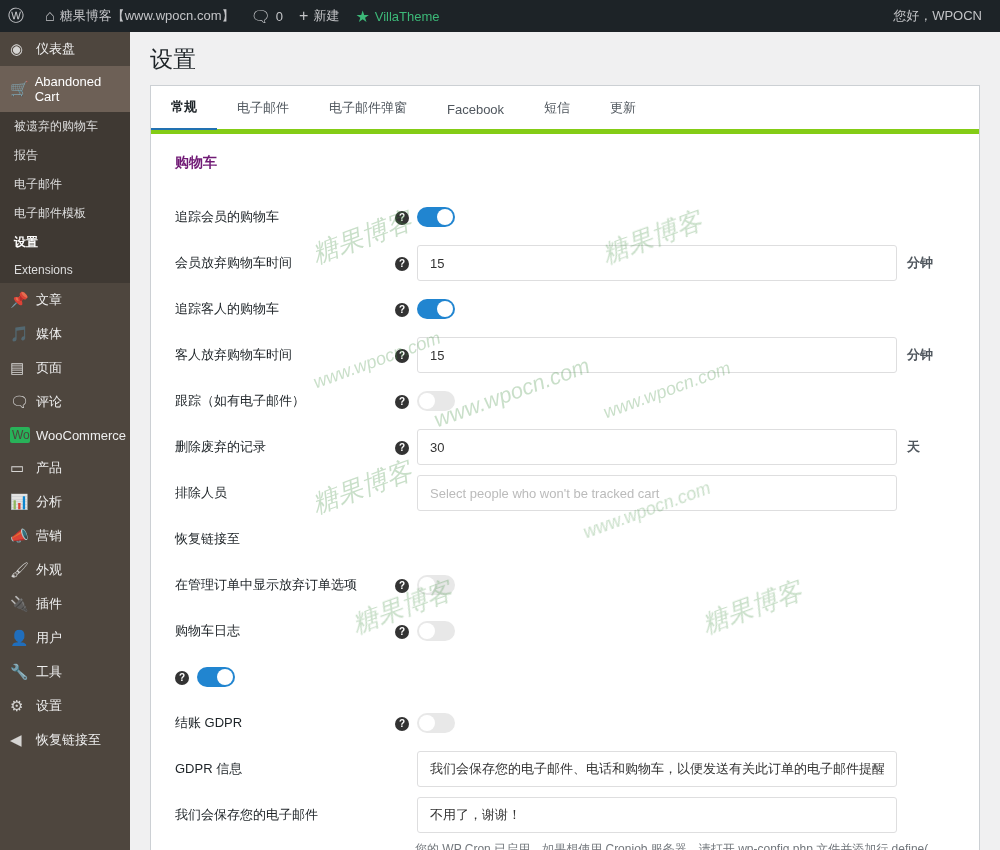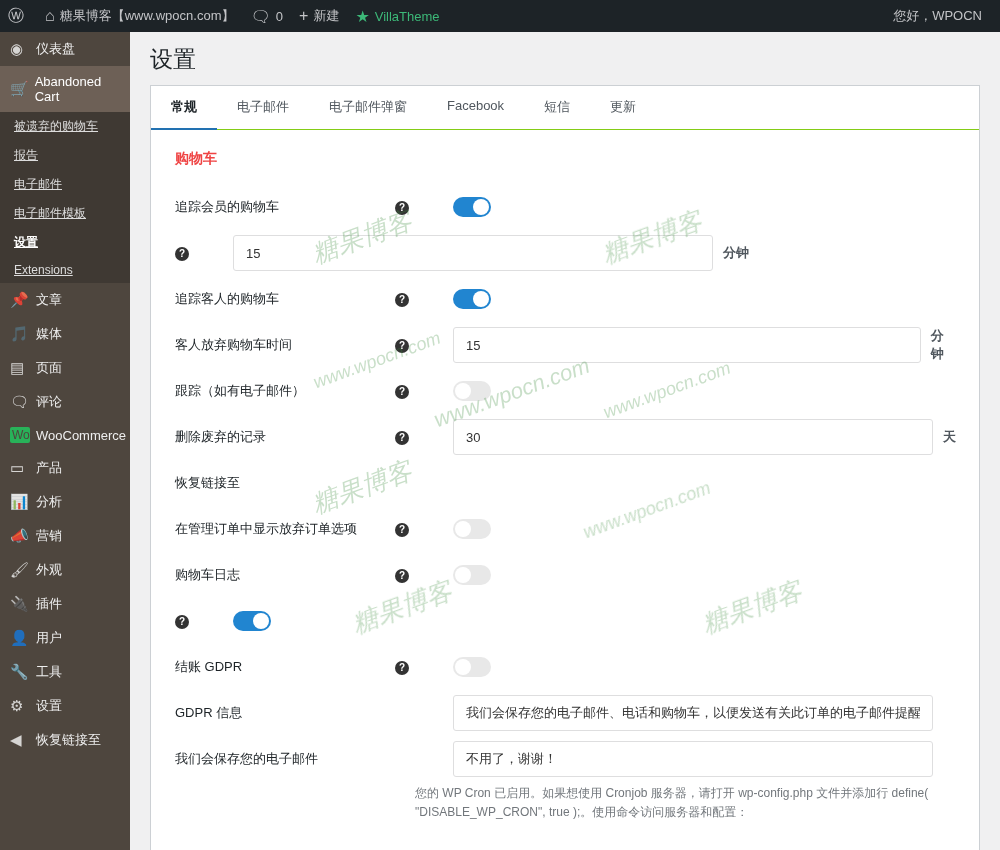--- a/index.html
+++ b/index.html
@@ -12,39 +12,39 @@
 .ab-item { display: flex; align-items: center; padding: 0 8px; height: 32px; color: #c3c4c7; cursor: pointer; }
 .ab-item .icon { margin-right: 5px; font-size: 16px; }
 .ab-villa { color: #3cb878; }
 
 
 .sidebar { position: absolute; left: 0; top: 32px; bottom: 0; width: 130px; background: #4e463e; color: #eee; overflow-y: auto; }
 .menu-item { display: flex; align-items: center; padding: 8px 10px; font-size: 13px; color: #eee; cursor: pointer; }
 .menu-item .icon { width: 20px; margin-right: 6px; font-size: 15px; opacity: 0.85; }
 .menu-item.current { background: #6d6056; color: #fff; }
 .submenu { background: #3f3933; }
-.submenu-item { padding: 6px 10px 6px 14px; font-size: 12px; color: #ddd; cursor: pointer; text-decoration: underline; }
+.submenu-item { padding: 6px 10px 6px 14px; font-size: 12px; color: #ddd; cursor: pointer; }
 .submenu-item.current { color: #fff; font-weight: 600; }
 
 
 .content { position: absolute; left: 130px; right: 0; top: 32px; bottom: 0; background: #f0f0f1; overflow-y: auto; padding: 0; }
 .page-title { font-size: 23px; font-weight: 400; padding: 12px 20px 10px; color: #1d2327; }
 .tabs-wrap { background: #fff; margin: 0 20px; border: 1px solid #ccd0d4; }
-.tabs { display: flex; border-bottom: 1px solid #84cc16; }
+.tabs { display: flex; border-bottom: 5px solid #84cc16; align-items: flex-end; }
 .tab { padding: 12px 20px; font-size: 13px; color: #50575e; cursor: pointer; }
 .tab.active { border-bottom: 2px solid #2271b1; color: #1d2327; font-weight: 600; margin-bottom: -1px; }
 .tab-body { padding: 20px 24px; }
 
-.section-title { font-size: 14px; font-weight: 700; color: #ef4444; margin-bottom: 18px; }
+.section-title { font-size: 14px; font-weight: 700; color: #701a75; margin-bottom: 24px; }
 
 .form-row { display: flex; align-items: center; min-height: 42px; margin-bottom: 4px; }
 .form-label { width: 220px; font-size: 13px; color: #1d2327; flex-shrink: 0; }
 .help-col { width: 22px; flex-shrink: 0; }
 .help-icon { display: inline-block; width: 14px; height: 14px; border-radius: 50%; background: #333; color: #fff; font-size: 10px; text-align: center; line-height: 14px; font-weight: 700; }
-.form-control-col { flex: 1; display: flex; align-items: center; margin-left: 36px; }
+.form-control-col { flex: 1; display: flex; align-items: center; }
 .unit { margin-left: 10px; color: #50575e; font-size: 13px; font-weight: bold; }
 
 .toggle { width: 38px; height: 20px; border-radius: 10px; position: relative; cursor: pointer; }
 .toggle.on { background: #2185d0; }
 .toggle.off { background: #e8e8e8; }
 .toggle::after { content: ''; position: absolute; width: 16px; height: 16px; border-radius: 50%; background: #fff; top: 2px; }
 .toggle.on::after { right: 2px; }
 .toggle.off::after { left: 2px; }
 
 .text-input { width: 480px; height: 36px; border: 1px solid #dededf; border-radius: 3px; padding: 0 12px; font-size: 13px; color: #333; background: #fff; }
@@ -189,20 +189,21 @@
 
       <div class="form-row">
         <div class="form-label">追踪会员的购物车</div>
         <div class="help-col"><span class="help-icon">?</span></div>
         <div class="form-control-col">
             <div class="toggle on"></div>
           </div>
       </div>
 
       <div class="form-row">
+        <div class="form-label">会员放弃购物车时间</div>
         <div class="help-col"><span class="help-icon">?</span></div>
         <div class="form-control-col">
             <input class="text-input" value="15" style="">
             <span class="unit">分钟</span>
           </div>
       </div>
 
       <div class="form-row">
         <div class="form-label">追踪客人的购物车</div>
         <div class="help-col"><span class="help-icon">?</span></div>
@@ -230,20 +231,27 @@
 
       <div class="form-row">
         <div class="form-label">删除废弃的记录</div>
         <div class="help-col"><span class="help-icon">?</span></div>
         <div class="form-control-col">
             <input class="text-input" value="30" style="">
             <span class="unit">天</span>
           </div>
       </div>
 
+      <div class="form-row">
+        <div class="form-label">排除人员</div>
+        <div class="help-col"></div>
+        <div class="form-control-col">
+            <input class="text-input" placeholder="Select people who won't be tracked cart" style="">
+          </div>
+      </div>
 
       <div class="form-row">
         <div class="form-label">恢复链接至</div>
         <div class="help-col"></div>
       </div>
 
       <div class="form-row">
         <div class="form-label">在管理订单中显示放弃订单选项</div>
         <div class="help-col"><span class="help-icon">?</span></div>
         <div class="form-control-col">

